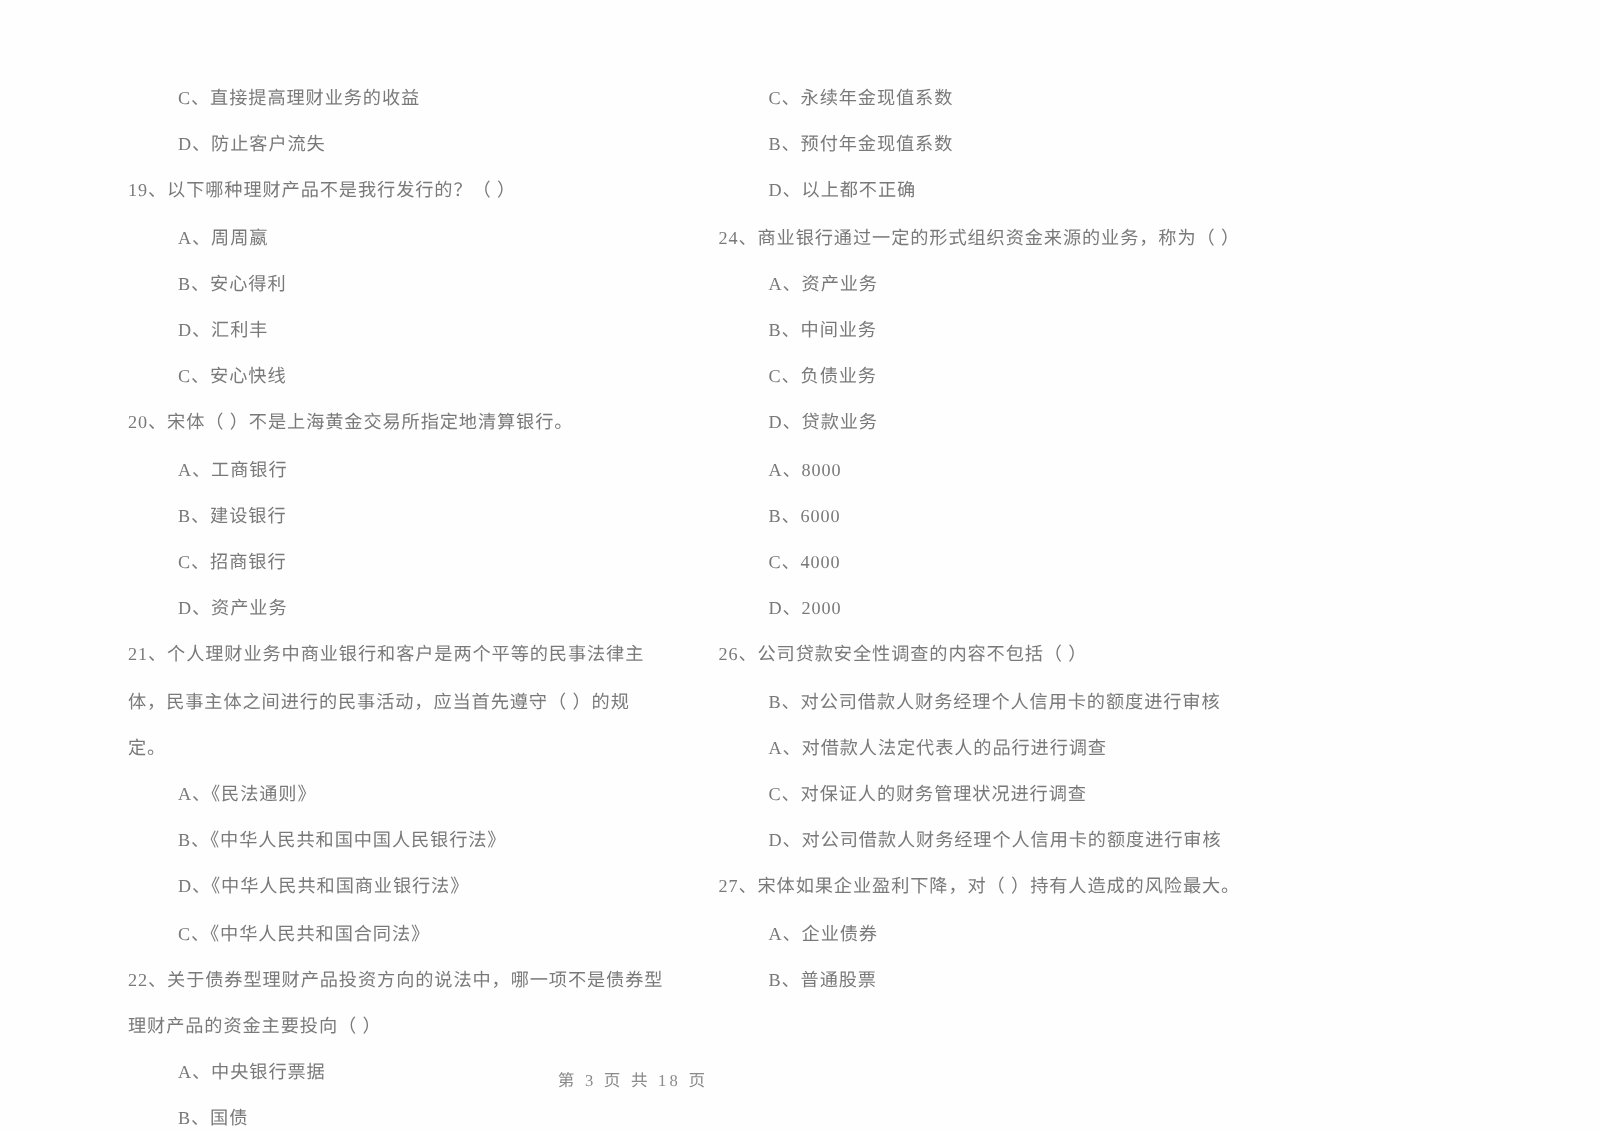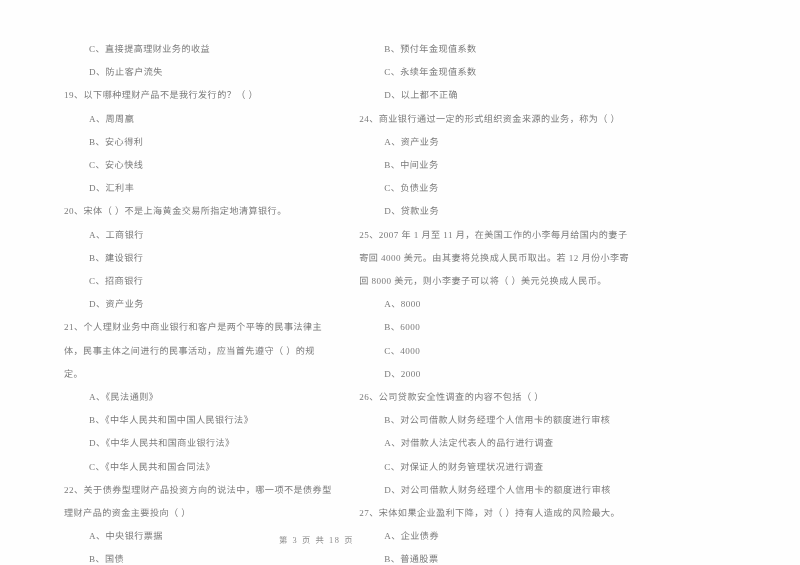--- a/index.html
+++ b/index.html
@@ -87,48 +87,47 @@
 <div id="page">
 
   <div class="columns scan-text">
 
     <div class="col left" id="col-left">
         <p class="opt">C、直接提高理财业务的收益</p>
         <p class="opt">D、防止客户流失</p>
         <p class="q-stem">19、以下哪种理财产品不是我行发行的？（      ）</p>
         <p class="opt">A、周周嬴</p>
         <p class="opt">B、安心得利</p>
+        <p class="opt">D、汇利丰</p>
         <p class="opt">C、安心快线</p>
-        <p class="opt">D、汇利丰</p>
         <p class="q-stem">20、宋体（      ）不是上海黄金交易所指定地清算银行。</p>
         <p class="opt">A、工商银行</p>
         <p class="opt">B、建设银行</p>
         <p class="opt">C、招商银行</p>
         <p class="opt">D、资产业务</p>
         <p class="q-stem">21、个人理财业务中商业银行和客户是两个平等的民事法律主体，民事主体之间进行的民事活动，应当首先遵守（      ）的规定。</p>
         <p class="opt">A、《民法通则》</p>
         <p class="opt">B、《中华人民共和国中国人民银行法》</p>
         <p class="opt">D、《中华人民共和国商业银行法》</p>
         <p class="opt">C、《中华人民共和国合同法》</p>
         <p class="q-stem">22、关于债券型理财产品投资方向的说法中，哪一项不是债券型理财产品的资金主要投向（      ）</p>
         <p class="opt">A、中央银行票据</p>
         <p class="opt">B、国债</p>
         <p class="opt">C、金融债</p>
       </div>
 
     <div class="col right" id="col-right">
+        <p class="opt">C、永续年金现值系数</p>
         <p class="opt">B、预付年金现值系数</p>
-        <p class="opt">C、永续年金现值系数</p>
         <p class="opt">D、以上都不正确</p>
         <p class="q-stem">24、商业银行通过一定的形式组织资金来源的业务，称为（      ）</p>
         <p class="opt">A、资产业务</p>
         <p class="opt">B、中间业务</p>
         <p class="opt">C、负债业务</p>
         <p class="opt">D、贷款业务</p>
-        <p class="q-stem">25、2007 年 1 月至 11 月，在美国工作的小李每月给国内的妻子寄回 4000 美元。由其妻将兑换成人民币取出。若 12 月份小李寄回 8000 美元，则小李妻子可以将（      ）美元兑换成人民币。</p>
         <p class="opt">A、8000</p>
         <p class="opt">B、6000</p>
         <p class="opt">C、4000</p>
         <p class="opt">D、2000</p>
         <p class="q-stem">26、公司贷款安全性调查的内容不包括（      ）</p>
         <p class="opt">B、对公司借款人财务经理个人信用卡的额度进行审核</p>
         <p class="opt">A、对借款人法定代表人的品行进行调查</p>
         <p class="opt">C、对保证人的财务管理状况进行调查</p>
         <p class="opt">D、对公司借款人财务经理个人信用卡的额度进行审核</p>
         <p class="q-stem">27、宋体如果企业盈利下降，对（      ）持有人造成的风险最大。</p>

